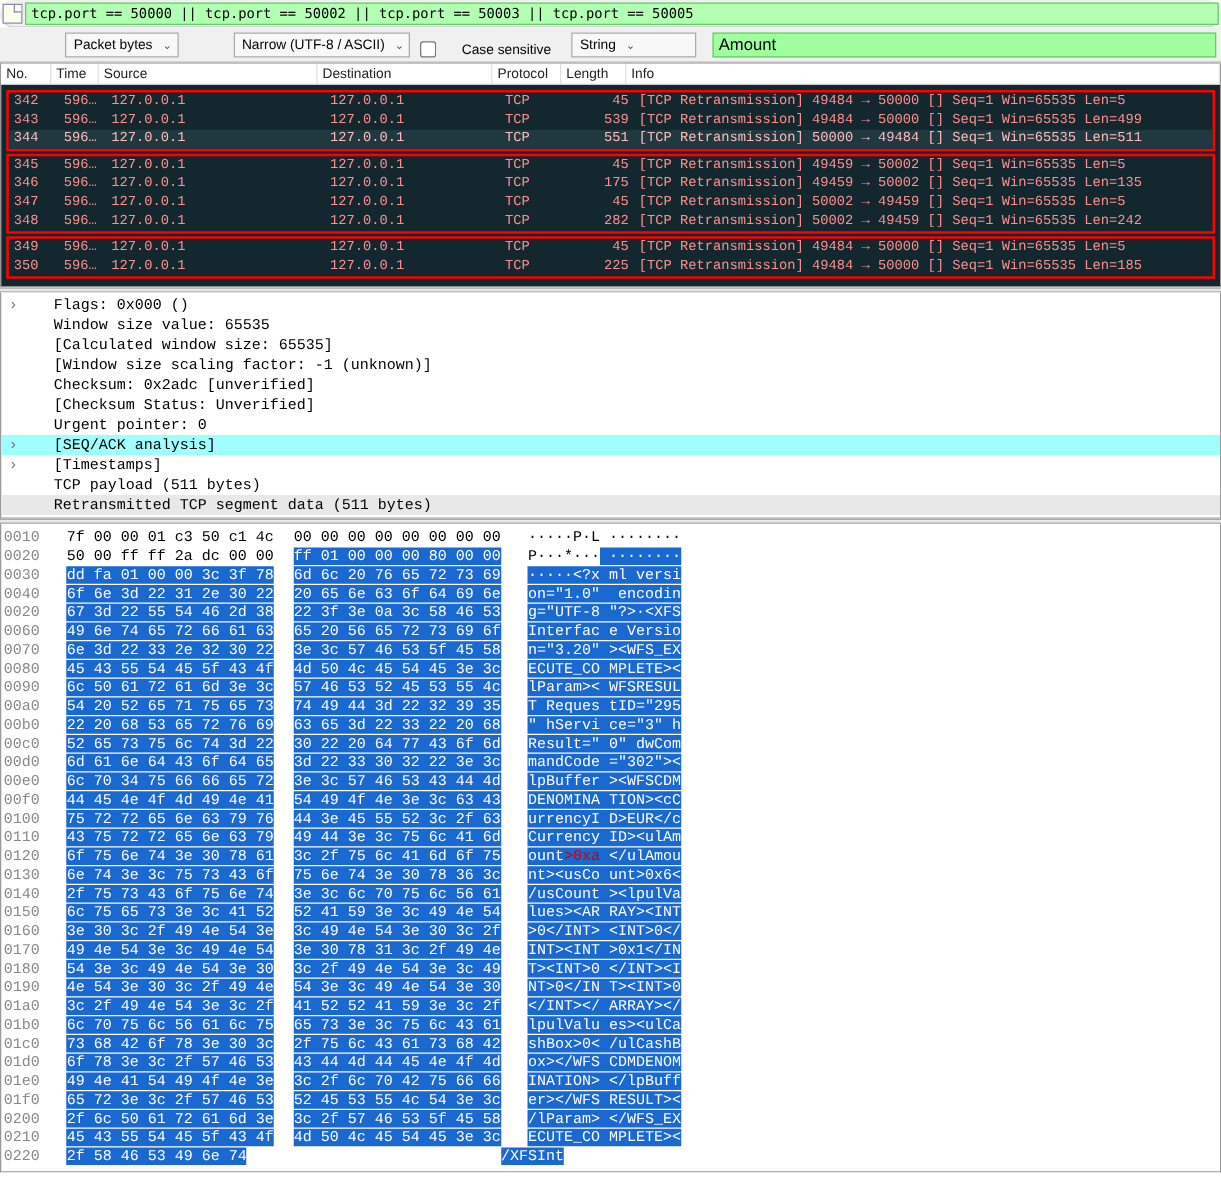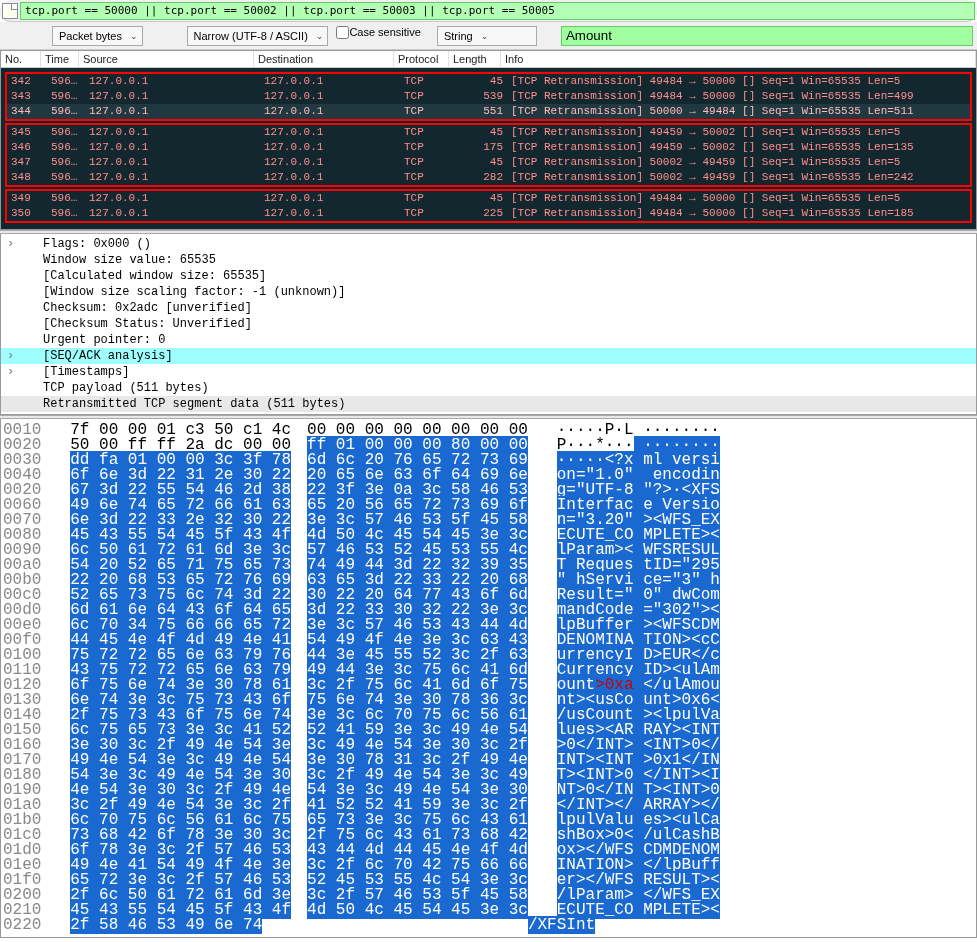--- a/index.html
+++ b/index.html
@@ -6,40 +6,40 @@
 body { font-family: sans-serif; font-size:11px; background:#fff; width:977px; }
 .toolbar1 { background:#f0f0f0; border-bottom:1px solid #ccc; display:flex; align-items:center; height:22px; padding:0 2px; gap:0;border-radius:11px; }
 .doc-icon { width:16px; height:16px; display:inline-block; background:#ffe; border:1px solid #88a; margin-right:2px; position:relative; }
 .doc-icon::after{content:"";position:absolute;top:0;right:0;width:5px;height:5px;border-left:1px solid #88a;border-bottom:1px solid #88a;background:#fff;}
 .filter-input { flex:1; background:#b3ffb3; border:1px solid #6c6; height:18px; padding:0 4px; font-family:monospace; font-size:11px; color:#000; }
 .toolbar2 { background:#f0f0f0; border-bottom:1px solid #ccc; display:flex; align-items:center; height:28px; padding:2px 4px; gap:4px; }
 .toolbar2 > * { margin-left:40px; }
 .toolbar2 > :first-child { margin-left:48px; }
 .combo { display:inline-flex; align-items:center; border:1px solid #aaa; background:#f8f8f8; height:20px; padding:0 4px 0 6px; gap:8px; }
 .combo .chev { font-size:9px; color:#444; }
-.chk { display:inline-flex; align-items:flex-start; gap:0; height:20px; }
+.chk { display:inline-flex; align-items:flex-end; gap:20px; height:20px; }
 .chk input { width:13px; height:13px; }
-.search-input { flex:1; background:#a0ff9e; border:1px solid #6c6; height:20px; padding:0 4px; margin-left:20px; }
+.search-input { flex:1; background:#a0ff9e; border:1px solid #6c6; height:20px; padding:0 4px; margin-left:9px; }
 .plist { border:1px solid #999; }
 .plist-head { display:grid; grid-template-columns:40px 38px 175px 140px 55px 52px auto; background:#fff; border-bottom:1px solid #ccc; }
 .plist-head .col { padding:2px 4px; border-right:1px solid #e0e0e0; color:#222; }
 .plist-body { background:#12272e; padding:4px 0; }
 .pgroup { border:2px solid #ff0000; margin:0 4px 2px 4px; }
 .prow { display:grid; grid-template-columns:40px 38px 175px 140px 55px 52px auto; font-family:"Consolas","Courier New",monospace; font-size:11px; padding:0 4px; line-height:15px; }
 .prow.norm { color:#ff8f8f; }
 .prow.sel { background:#203840; color:#ffbcbc; }
 .prow .c-len { text-align:right; padding-right:8px; }
 .splitter { height:4px; background:#e8e8e8; border-top:1px solid #aaa; border-bottom:1px solid #aaa; }
 .tree { background:#fff; font-family:"Consolas","Courier New",monospace; font-size:12px; padding:2px 0; border:1px solid #999; border-top:none; }
 .tree .trow { display:flex; align-items:center; height:16px; padding-left:6px; }
 .tree .tri { width:14px; color:#777; display:inline-block; }
 .tree .indent { display:inline-block; width:22px; }
 .tree .hl { background:#9fffff; }
 .tree .sel { background:#e8e8e8; }
-.hex { font-family:"Consolas","Courier New",monospace; font-size:16px; padding:4px 2px; line-height:15px; border:1px solid #999; border-top:none; }
+.hex { font-family:"Consolas","Courier New",monospace; font-size:12px; padding:4px 2px; line-height:15px; border:1px solid #999; border-top:none; }
 .hex .hrow { white-space:pre; }
 .hex .off { color:#888; }
 .hex .hl { background:#1a69d0; color:#fff; }
 .hex .gap { display:inline-block; width:16px; }
 .hex .red { color:#c00; }
 </style>
 </head>
 <body>
 
 <div class="toolbar1">

